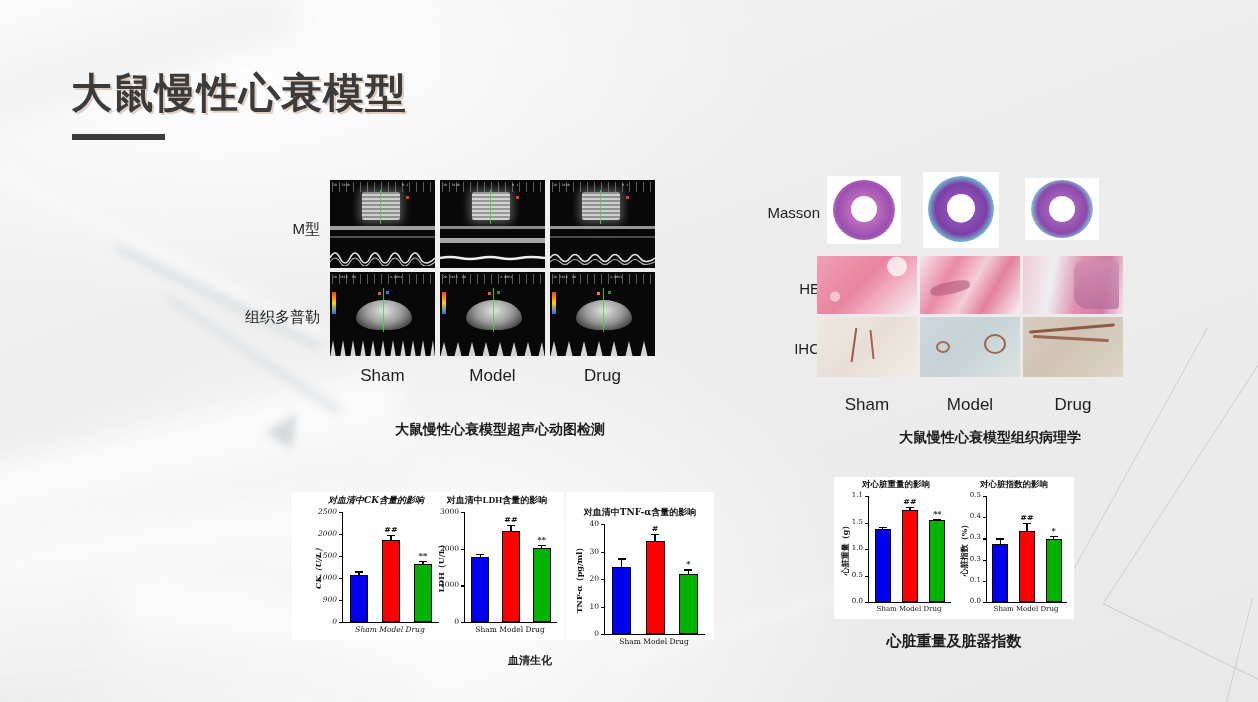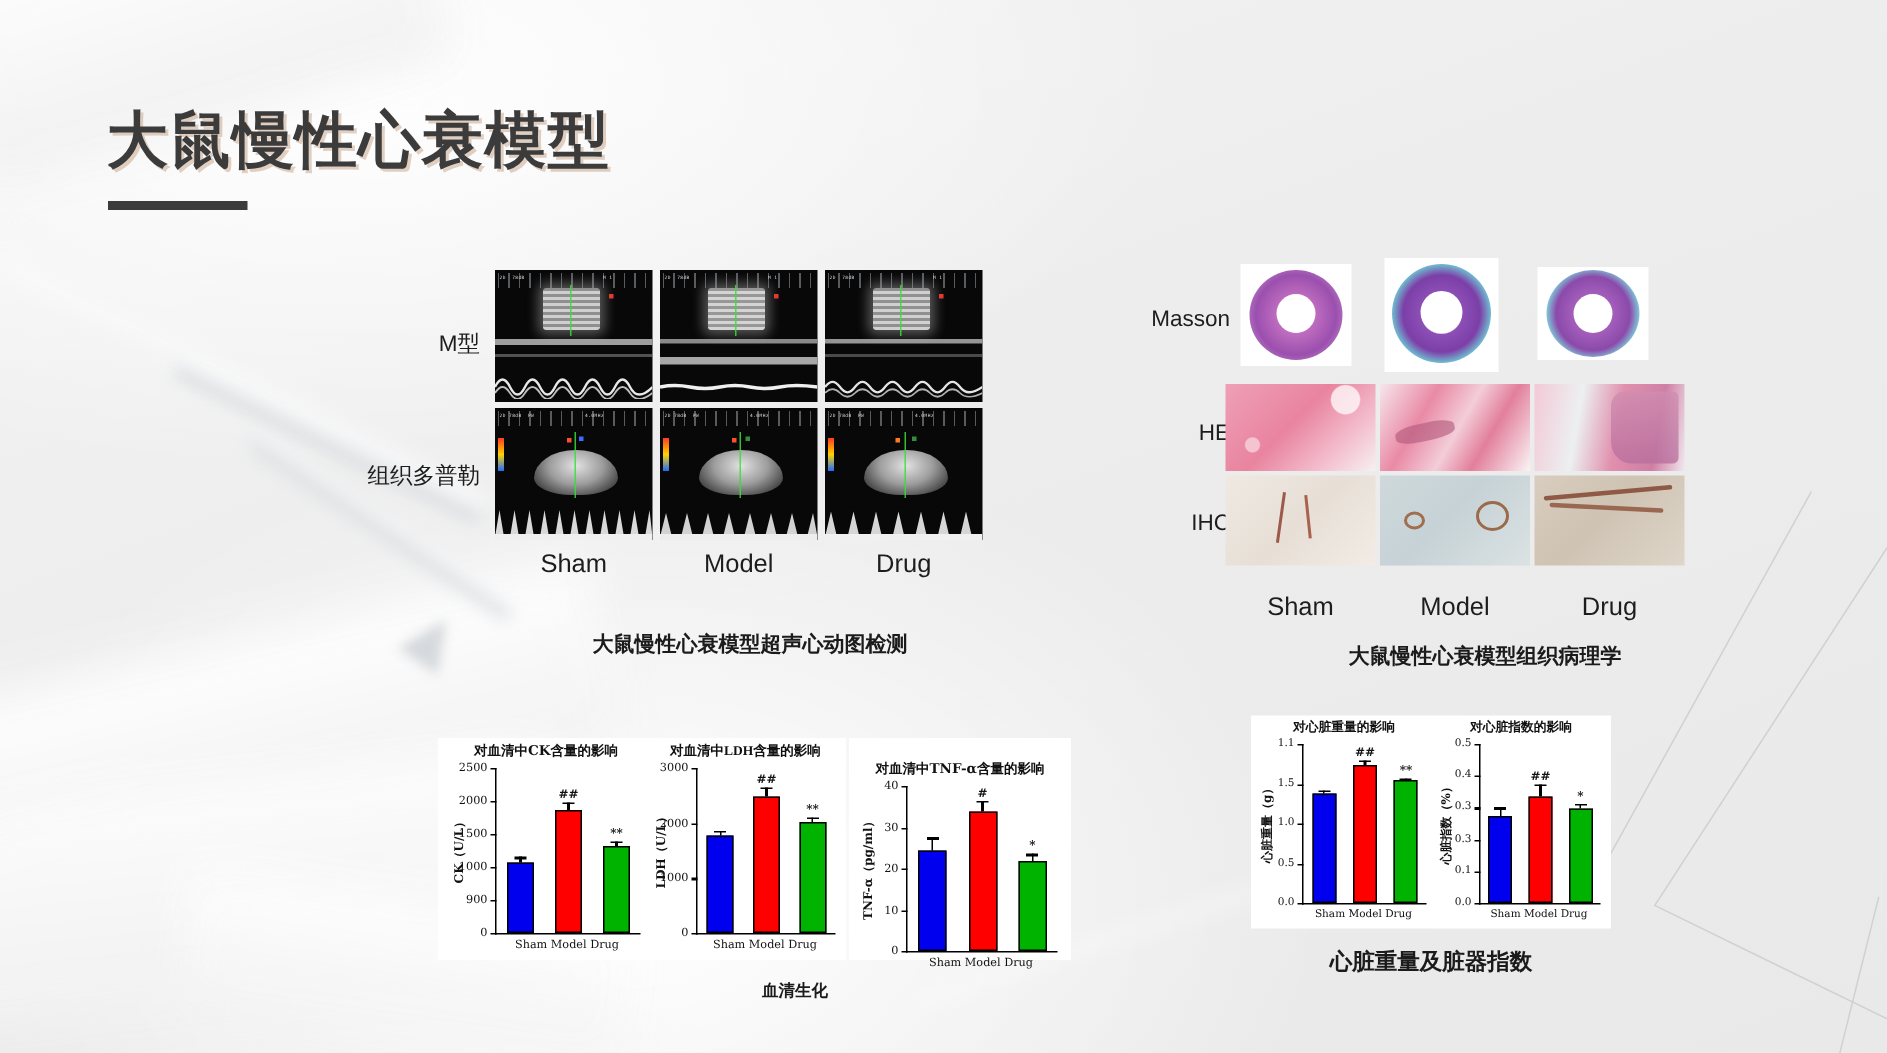--- a/index.html
+++ b/index.html
@@ -277,21 +277,21 @@
   </div>
 
   <div class="col-label" style="left:72px;top:223px;width:100px;">Sham</div>
   <div class="col-label" style="left:175px;top:223px;width:100px;">Model</div>
   <div class="col-label" style="left:278px;top:223px;width:100px;">Drug</div>
 </div>
 
 <div class="caption" style="left:800px;top:429px;width:380px;">大鼠慢性心衰模型组织病理学</div>
 
 <div class="chart-card" id="card-ck-ldh" style="left:292px;top:492px;width:272px;height:148px;">
-  <div class="mini-chart" id="chart-ck" style="left:4px;top:2px;width:136px;height:144px;">
+  <div class="mini-chart" id="chart-ck" style="left:16px;top:2px;width:136px;height:144px;font-style:italic;">
       <div class="mc-title" style="top: 0px; font-size: 9px;">对血清中CK含量的影响</div>
       <div class="mc-ylabel" style="left: 10px; top: 67px; width: 110px; text-align: center; margin-left: -55px;">CK（U/L）</div>
       <div class="mc-plot" style="left: 34px; top: 18px; width: 96px; height: 110px;">
         <div class="mc-tick" style="top: 110px;"></div>
         <div class="mc-ticklab" style="right: 102px; top: 105px; width: 40px; font-size: 7.5px;">0</div>
         <div class="mc-tick" style="top: 88px;"></div>
         <div class="mc-ticklab" style="right: 102px; top: 83px; width: 40px; font-size: 7.5px;">900</div>
         <div class="mc-tick" style="top: 66px;"></div>
         <div class="mc-ticklab" style="right: 102px; top: 61px; width: 40px; font-size: 7.5px;">1000</div>
         <div class="mc-tick" style="top: 44px;"></div>

